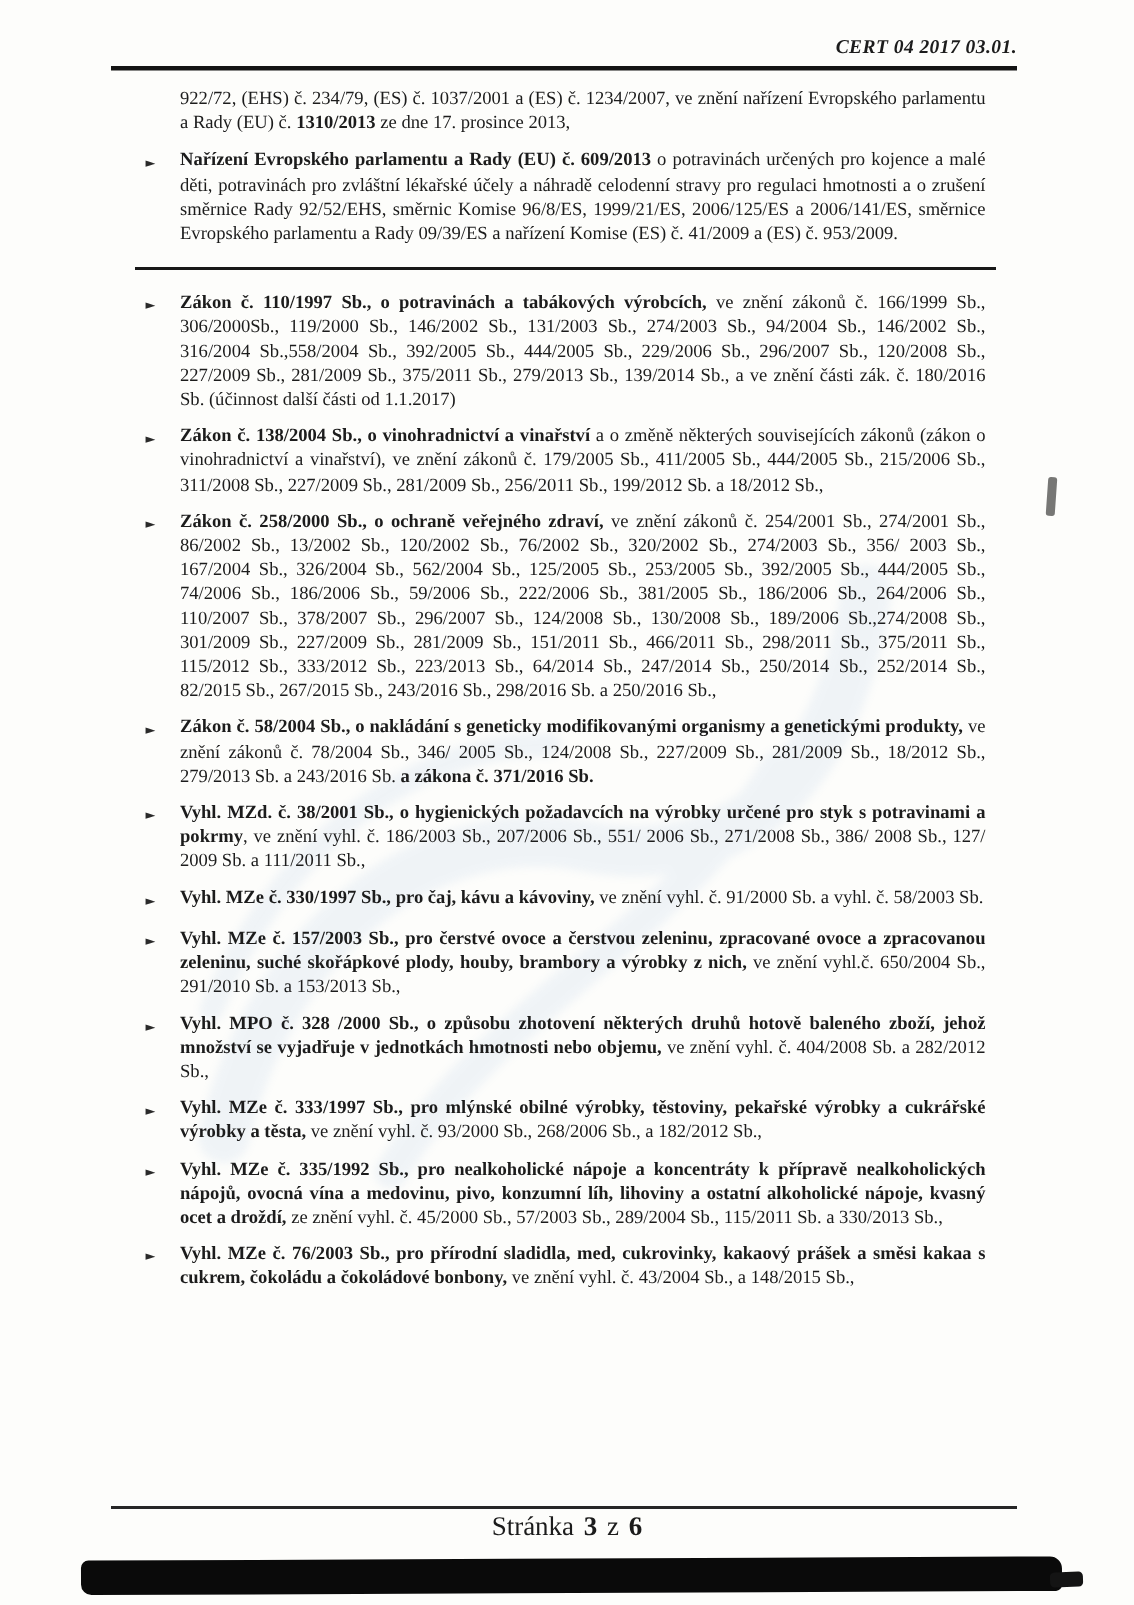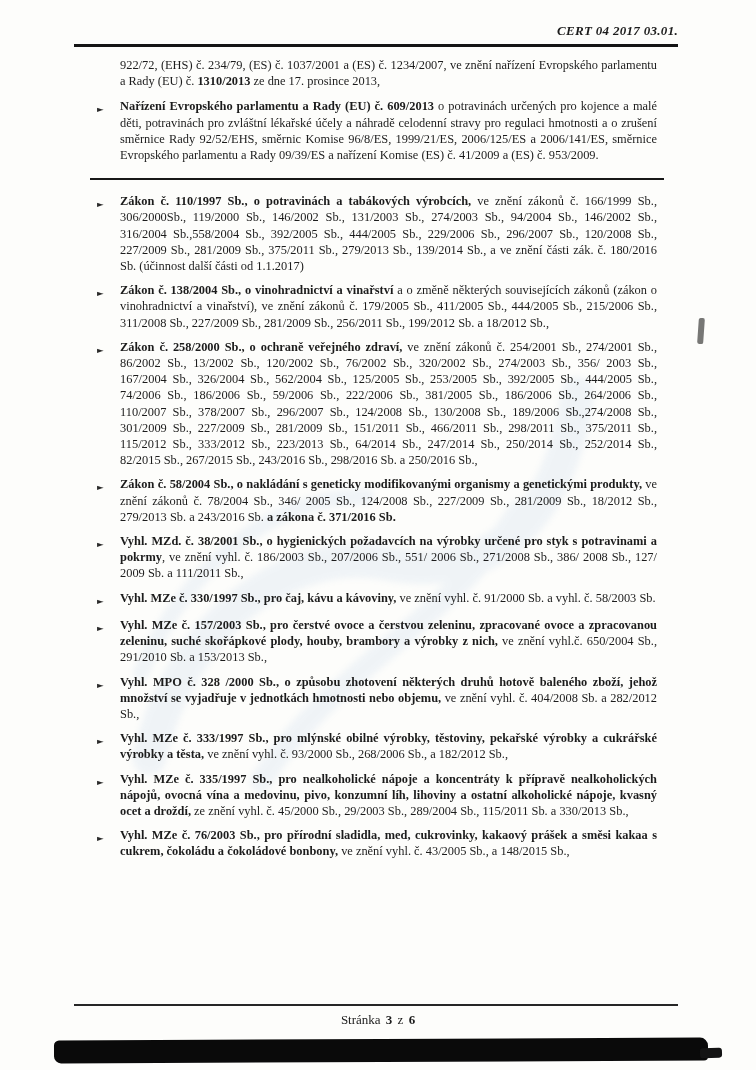--- a/index.html
+++ b/index.html
@@ -21,21 +21,21 @@
   ul.list { list-style: none; margin: 0; padding: 0; }
   li.item { display: flex; margin: 0 0 8px 0; }
   .bullet {
     flex: 0 0 23px; width: 23px; font-family: "DejaVu Sans", sans-serif;
     font-size: 8.5px; padding-top: 3px; color: #2a2a2a;
   }
   .item-text { flex: 1; }
   .b { font-weight: bold; }
   .divider { height: 2px; background: #181818; margin: 15px 0 13px -7px; width: 574px; }
   .footer-rule { position: absolute; left: 74px; bottom: 64px; width: 604px; height: 2px; background: #262626; }
-  .footer-text { position: absolute; left: 0; right: 0; bottom: 42px; text-align: center; font-size: 13px; }
+  .footer-text { position: absolute; left: 0; right: 0; bottom: 42px; text-align: center; font-size: 18px; }
   .footer-text span { margin: 0 1px; }
   .watermark {
     position: absolute; left: 48px; top: 320px; width: 600px; height: 460px;
     transform: rotate(-26deg); opacity: 0.10; pointer-events: none;
   }
   .scan-band {
     position: absolute; left: 54px; right: 48px; bottom: 8px; height: 23px;
     background: #0a0a0a; border-radius: 5px 8px 4px 7px; transform: rotate(-0.25deg);
   }
   .scan-band-tail {
@@ -114,25 +114,25 @@
         <li class="item">
           <span class="bullet">►</span>
           <span class="item-text"><span class="b">Vyhl. MPO č. 328 /2000 Sb., o způsobu zhotovení některých druhů hotově baleného zboží, jehož množství se vyjadřuje v jednotkách hmotnosti nebo objemu,</span><span> ve znění vyhl. č. 404/2008 Sb. a 282/2012 Sb.,</span></span>
         </li>
         <li class="item">
           <span class="bullet">►</span>
           <span class="item-text"><span class="b">Vyhl. MZe č. 333/1997 Sb., pro mlýnské obilné výrobky, těstoviny, pekařské výrobky a cukrářské výrobky a těsta,</span><span> ve znění vyhl. č. 93/2000 Sb., 268/2006 Sb., a 182/2012 Sb.,</span></span>
         </li>
         <li class="item">
           <span class="bullet">►</span>
-          <span class="item-text"><span class="b">Vyhl. MZe č. 335/1997 Sb., pro nealkoholické nápoje a koncentráty k přípravě nealkoholických nápojů, ovocná vína a medovinu, pivo, konzumní líh, lihoviny a ostatní alkoholické nápoje, kvasný ocet a droždí,</span><span> ze znění vyhl. č. 45/2000 Sb., 29/2003 Sb., 289/2004 Sb., 115/2011 Sb. a 330/2013 Sb.,</span></span>
+          <span class="item-text"><span class="b">Vyhl. MZe č. 335/1992 Sb., pro nealkoholické nápoje a koncentráty k přípravě nealkoholických nápojů, ovocná vína a medovinu, pivo, konzumní líh, lihoviny a ostatní alkoholické nápoje, kvasný ocet a droždí,</span><span> ze znění vyhl. č. 45/2000 Sb., 57/2003 Sb., 289/2004 Sb., 115/2011 Sb. a 330/2013 Sb.,</span></span>
         </li>
         <li class="item">
           <span class="bullet">►</span>
-          <span class="item-text"><span class="b">Vyhl. MZe č. 76/2003 Sb., pro přírodní sladidla, med, cukrovinky, kakaový prášek a směsi kakaa s cukrem, čokoládu a čokoládové bonbony,</span><span> ve znění vyhl. č. 43/2005 Sb., a 148/2015 Sb.,</span></span>
+          <span class="item-text"><span class="b">Vyhl. MZe č. 76/2003 Sb., pro přírodní sladidla, med, cukrovinky, kakaový prášek a směsi kakaa s cukrem, čokoládu a čokoládové bonbony,</span><span> ve znění vyhl. č. 43/2004 Sb., a 148/2015 Sb.,</span></span>
         </li>
       </ul>
   </div>
 
   <div class="edge-mark"></div>
 
   <div class="footer-rule"></div>
   <div class="footer-text">
     <span>Stránka</span>
     <span class="b">3</span>

